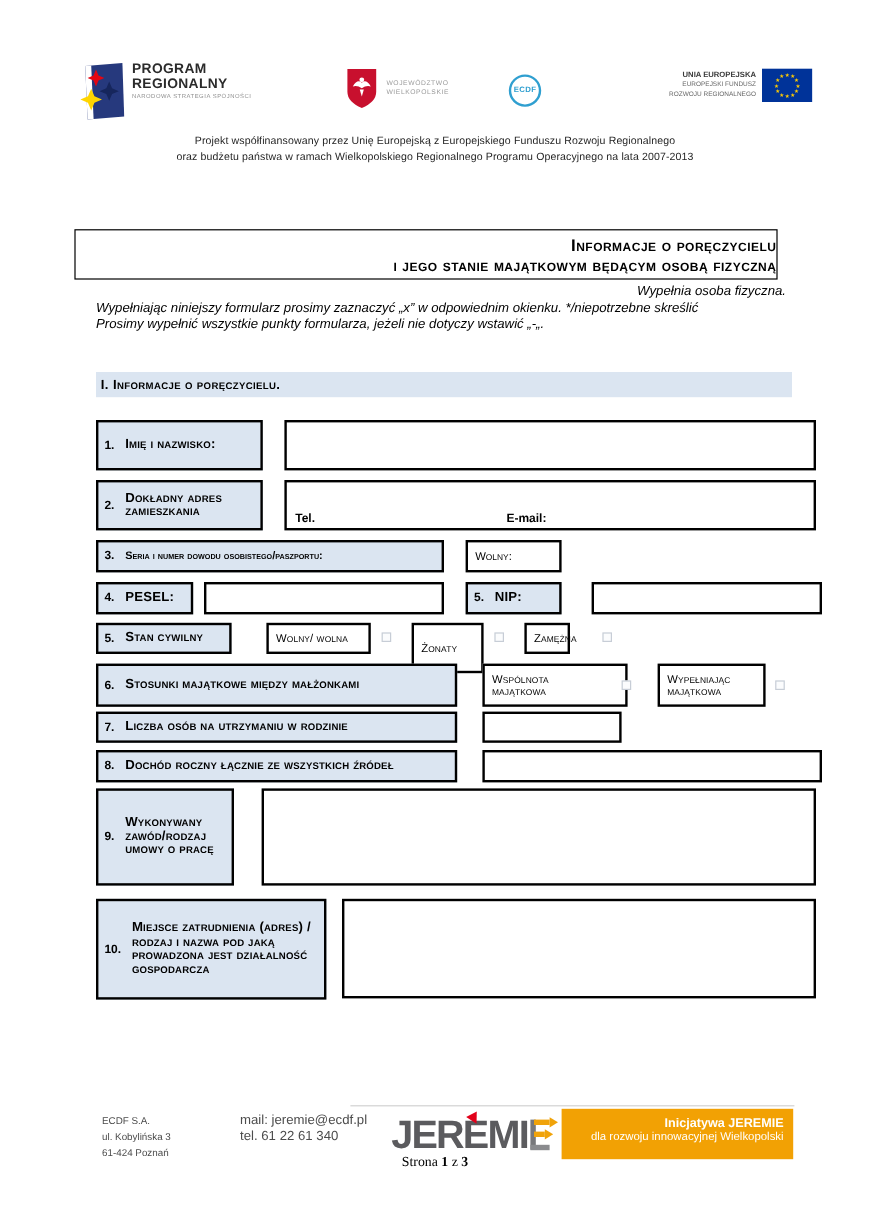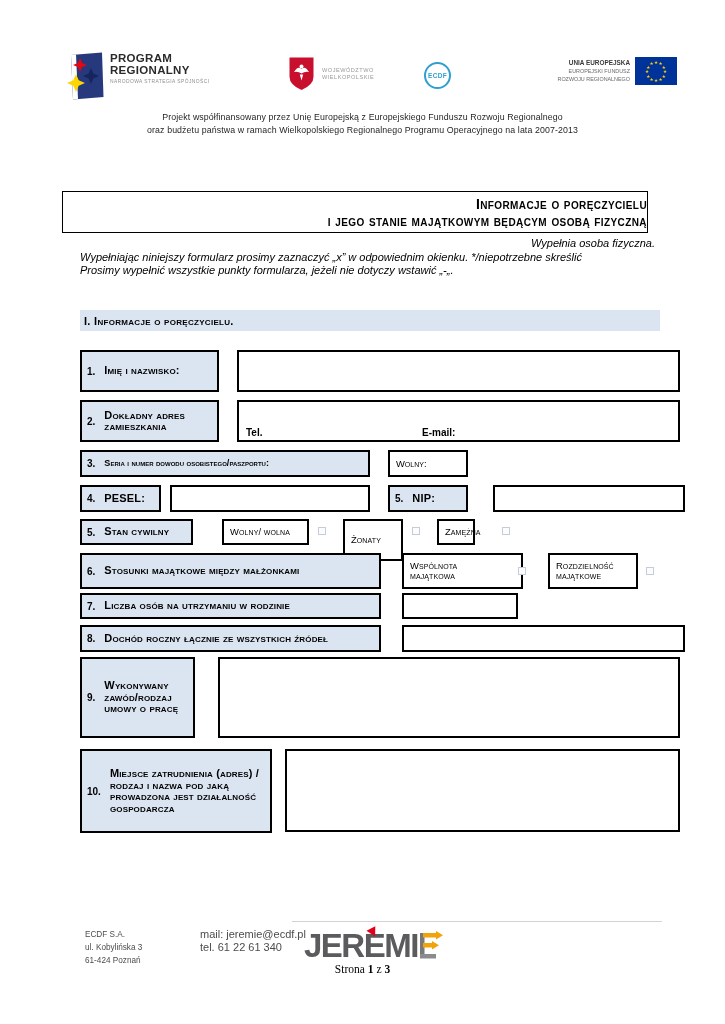--- a/index.html
+++ b/index.html
@@ -44,21 +44,21 @@
   .optbox span { font-size:9.4px; font-variant:small-caps; line-height:10.5px; letter-spacing:.1px; }
   .chk { position:absolute; width:8px; height:8px; border:1px solid #c7cdd6; background:#fbfcfd; }
   .subfield { position:absolute; background:#fff; border:2px solid #000; display:flex; align-items:center; padding-left:6px; }
   .subfield span { font-size:9.4px; font-variant:small-caps; }
   .telmail { position:absolute; font-size:10px; font-weight:bold; }
 
   
   .fline { position:absolute; left:292px; top:921px; width:370px; height:1px; background:#d2d2d2; }
   .faddr { position:absolute; left:85px; top:928px; font-size:8.2px; color:#4c4c4c; line-height:13px; }
   .fmail { position:absolute; left:200px; top:928px; font-size:11px; color:#4c4c4c; line-height:13px; }
-  .jeremie { position:absolute; left:304px; top:926px; height:38px; display:flex; align-items:center; }
+  .jeremie { position:absolute; left:326px; top:926px; height:38px; display:flex; align-items:center; }
   .jeremie .jt { font-size:33px; font-weight:bold; color:#5b5b5e; letter-spacing:-1.5px; line-height:33px; }
   .jeremie .wedge { position:absolute; left:64px; top:2px; width:0; height:0; border-left:5px solid transparent; border-right:5px solid transparent; border-top:9px solid #e2001a; transform:rotate(-28deg); }
   .banner { position:absolute; left:468px; top:924px; width:193px; height:42px; background:#f2a104; color:#fff; text-align:right; padding:6px 8px 0 0; }
   .banner .b1 { font-size:10.5px; font-weight:bold; line-height:12px; }
   .banner .b2 { font-size:9.5px; line-height:12px; }
   .pageno { position:absolute; left:0; top:963px; width:100%; text-align:center; font-family:"Liberation Serif", serif; font-size:11.5px; }
 </style>
 </head>
 <body>
 
@@ -194,21 +194,21 @@
 
   <div class="lblbox" style="left:80px; top:553px; width:301px; height:36px;">
     <span class="num">6.</span>
     <span class="lab nowrap">Stosunki majątkowe między małżonkami</span>
   </div>
   <div class="optbox" style="left:402px; top:553px; width:121px; height:36px;">
     <span style="width:70px;">Wspólnota majątkowa</span>
   </div>
   <div class="chk" style="left:518px; top:567px;"></div>
   <div class="optbox" style="left:548px; top:553px; width:90px; height:36px;">
-    <span style="width:78px;">Rozdzielność majątkowe</span>
+    <span style="width:78px;">Wypełniając majątkowa</span>
   </div>
   <div class="chk" style="left:646px; top:567px;"></div>
 
   <div class="lblbox" style="left:80px; top:593px; width:301px; height:26px;">
     <span class="num">7.</span>
     <span class="lab nowrap">Liczba osób na utrzymaniu w rodzinie</span>
   </div>
   <div class="inpbox" style="left:402px; top:593px; width:116px; height:26px;"></div>
 
   <div class="lblbox" style="left:80px; top:625px; width:301px; height:27px;">
@@ -247,18 +247,22 @@
     <svg width="25" height="30" viewBox="0 0 25 30" style="margin-left:1px;">
       <rect x="1" y="3" width="4.5" height="25" fill="#77787b"></rect>
       <rect x="1" y="24" width="16" height="4.5" fill="#8a8b8e"></rect>
       <rect x="4" y="3" width="13" height="4.5" fill="#f0a30a"></rect>
       <path d="M17,1 L24,5.2 L17,9.5 Z" fill="#f0a30a"></path>
       <rect x="4" y="13" width="9" height="4.5" fill="#f0a30a"></rect>
       <path d="M13,11 L20,15.2 L13,19.5 Z" fill="#f0a30a"></path>
     </svg>
   </div>
 
+  <div class="banner">
+    <div class="b1">Inicjatywa JEREMIE</div>
+    <div class="b2">dla rozwoju innowacyjnej Wielkopolski</div>
+  </div>
 
   <div class="pageno">
     <span>Strona </span><b>1</b><span> z </span><b>3</b>
   </div>
 
 </div>
 
 </body></html>

